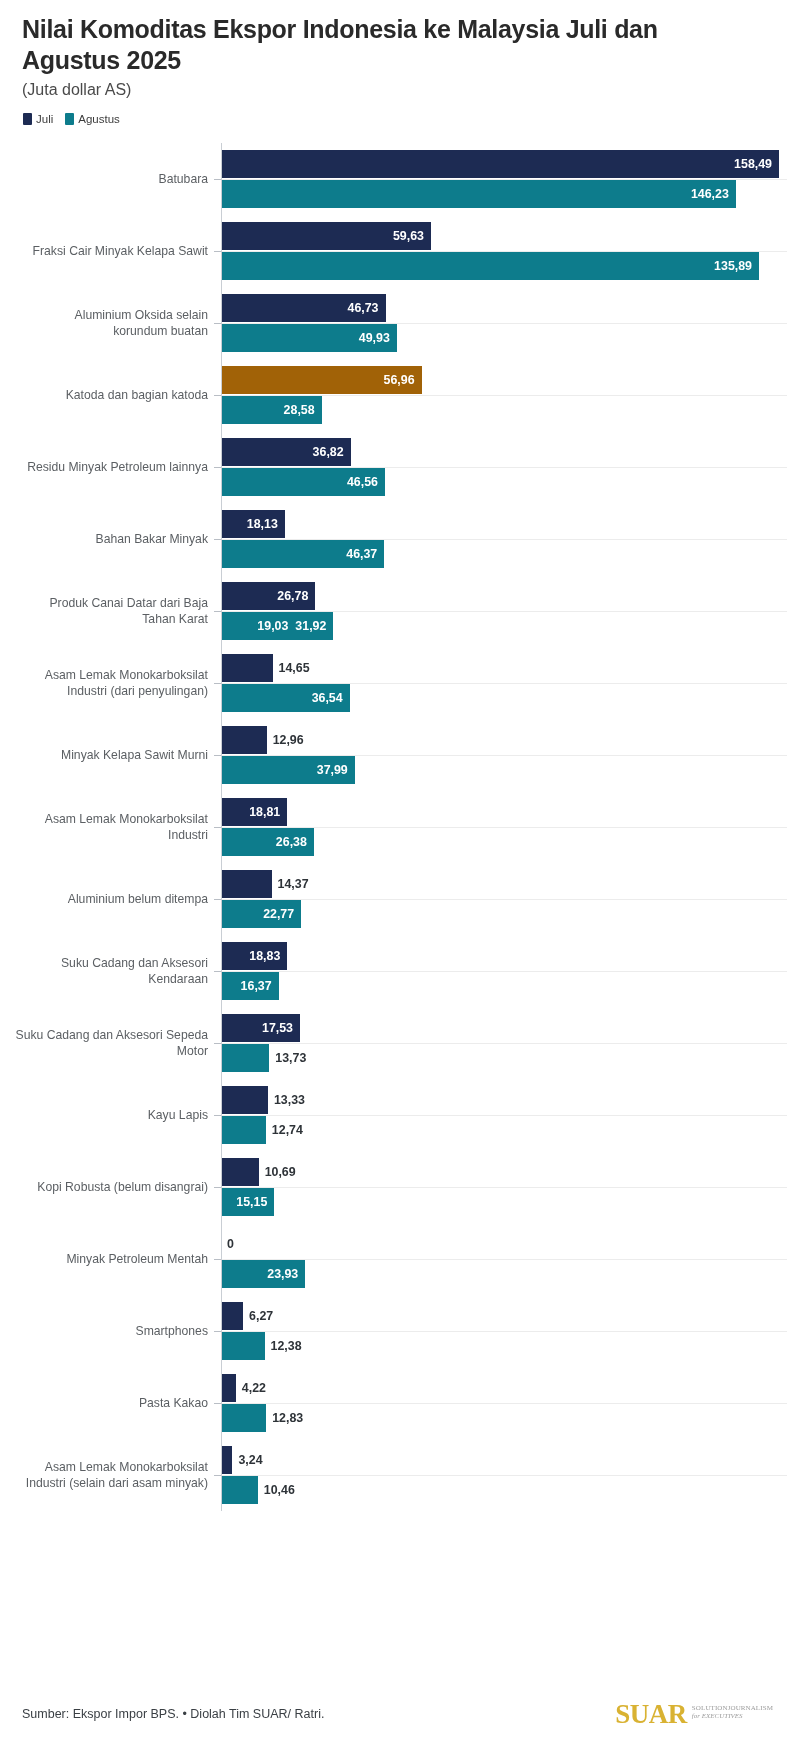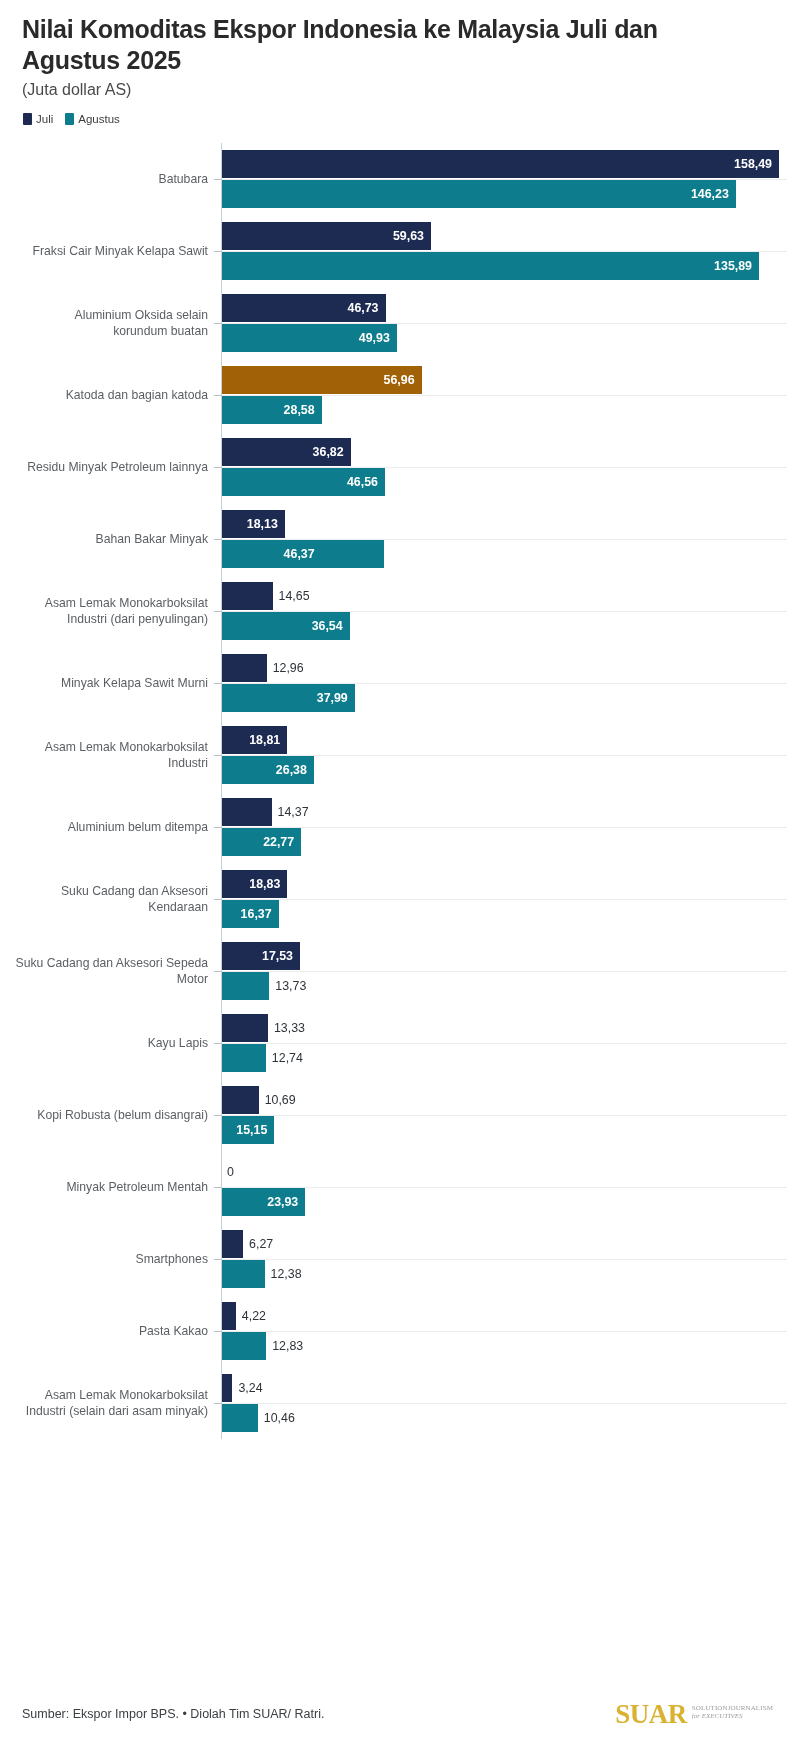--- a/index.html
+++ b/index.html
@@ -113,21 +113,21 @@
   .bar.agustus { background: #0d7c8c; }
   .bar-value-in {
     font-size: 12.4px;
     font-weight: 700;
     color: #ffffff;
     padding-right: 7px;
     white-space: nowrap;
   }
   .bar-value-out {
     font-size: 12.4px;
-    font-weight: 400;
+    font-weight: 700;
     color: #2e3338;
     padding-left: 6px;
     white-space: nowrap;
   }
   .bar-value-extra {
     font-size: 12.4px;
     font-weight: 700;
     color: #ffffff;
     padding-right: 7px;
     white-space: nowrap;
@@ -288,22 +288,41 @@
       <div class="row-gridline"></div>
       <div class="row-tick"></div>
       <div class="cat-label">Bahan Bakar Minyak</div>
       <div class="bars">
         <div class="bar-wrap juli">
           <div class="bar juli" style="width: 63.8308px; background: rgb(29, 43, 83);">
             <span class="bar-value-in">18,13</span>
           </div>
         </div>
         <div class="bar-wrap agustus">
-          <div class="bar agustus" style="width: 163.256px; background: rgb(13, 124, 140); justify-content: center;">
+          <div class="bar agustus" style="width: 163.256px; background: rgb(13, 124, 140);">
             <span class="bar-value-in">46,37</span>
+          </div>
+        </div>
+      </div>
+    </div>
+    <div class="row">
+      <div class="row-gridline"></div>
+      <div class="row-tick"></div>
+      <div class="cat-label">Produk Canai Datar dari Baja
+Tahan Karat</div>
+      <div class="bars">
+        <div class="bar-wrap juli">
+          <div class="bar juli" style="width: 94.2851px; background: rgb(29, 43, 83);">
+            <span class="bar-value-in">26,78</span>
+          </div>
+        </div>
+        <div class="bar-wrap agustus">
+          <div class="bar agustus" style="width: 112.382px; background: rgb(13, 124, 140);">
+            <span class="bar-value-extra">19,03</span>
+            <span class="bar-value-in">31,92</span>
           </div>
         </div>
       </div>
     </div>
     <div class="row">
       <div class="row-gridline"></div>
       <div class="row-tick"></div>
       <div class="cat-label">Asam Lemak Monokarboksilat
 Industri (dari penyulingan)</div>
       <div class="bars">

